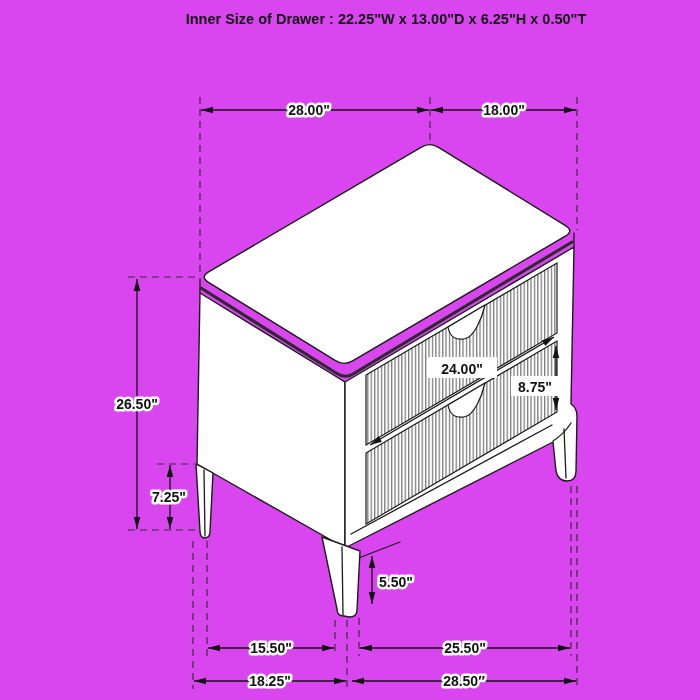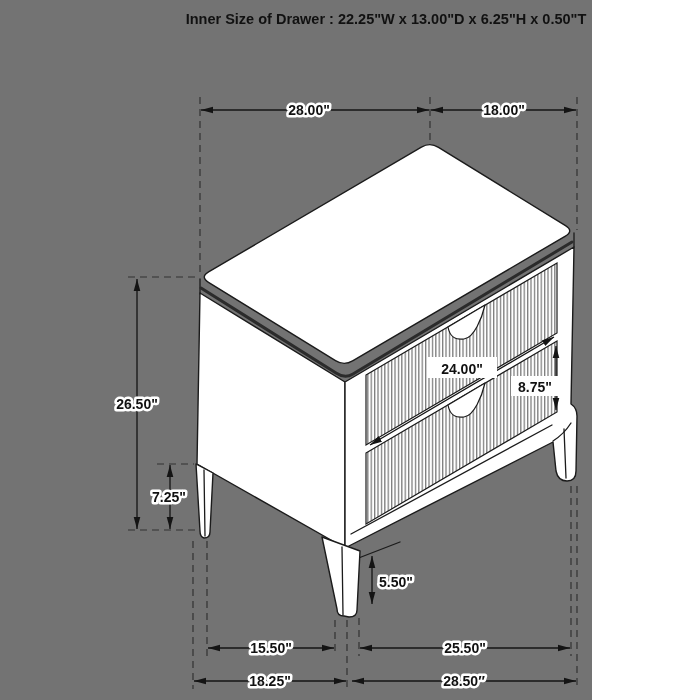--- a/index.html
+++ b/index.html
@@ -1,16 +1,16 @@
 <!DOCTYPE html>
 <html><head>
 <meta charset="utf-8">
 <style>
   html,body { margin:0; padding:0; background:#ffffff; }
-  .stage { position:relative; width:592px; height:700px; background:#737373; overflow:hidden; }
+  .stage { position:relative; width:700px; height:700px; background:#d946ef; overflow:hidden; }
   svg { display:block; }
   .furn  { fill:#ffffff; stroke:#1b1b1b; stroke-width:1.4; stroke-linejoin:round; stroke-linecap:round; }
   .ln    { fill:none; stroke:#1b1b1b; stroke-width:1.3; stroke-linecap:round; }
   .thick { fill:none; stroke:#2b2b2b; stroke-width:3; stroke-linecap:round; }
   .flut  { fill:url(#flutes); stroke:#1b1b1b; stroke-width:1.2; }
   .notch { fill:#ffffff; stroke:#1b1b1b; stroke-width:1.2; stroke-linejoin:round; }
   .dash  { fill:none; stroke:#333333; stroke-width:1.2; stroke-dasharray:7 5; }
   .dim   { fill:none; stroke:#141414; stroke-width:1.3; }
   .lbl   { font:bold 14px "Liberation Sans", sans-serif; fill:#111111; text-anchor:middle;
            paint-order:stroke; stroke:#ffffff; stroke-width:5px; stroke-linejoin:round; }

